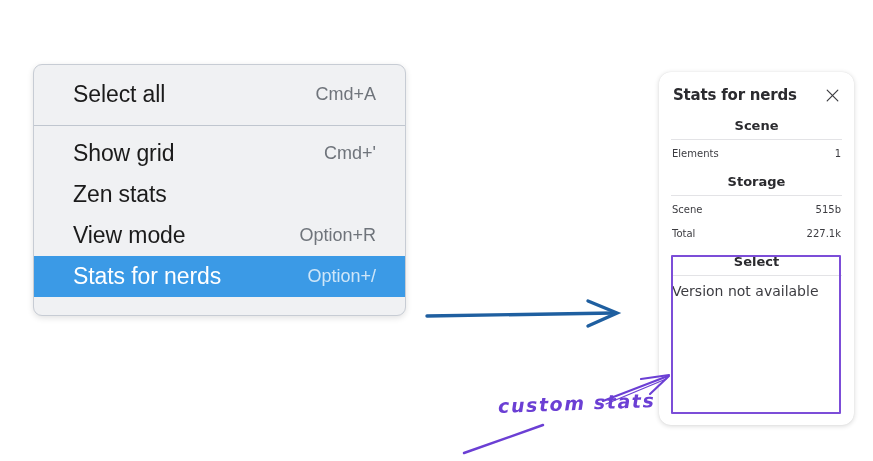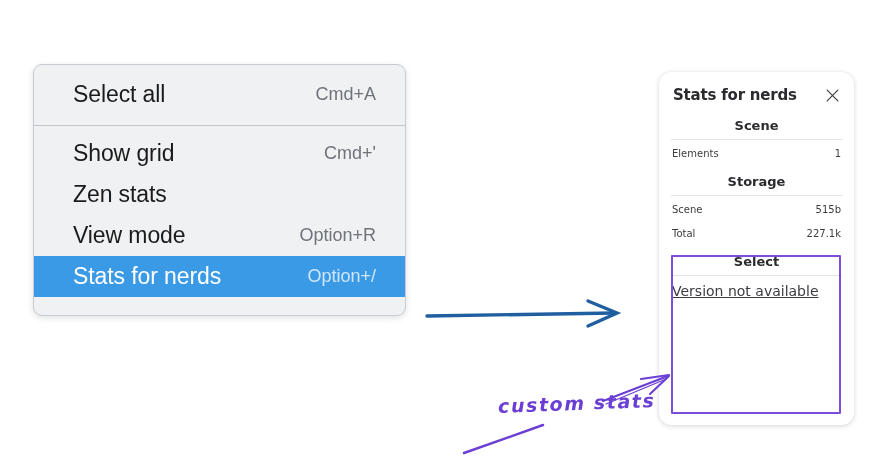--- a/index.html
+++ b/index.html
@@ -125,21 +125,20 @@
     line-height: 18px;
   }
   .stat-row .k { white-space: nowrap; }
   .stat-row .v { white-space: nowrap; }
   .full-row {
     font-size: 14px;
     color: #3c3c41;
     padding: 4px 1px;
     white-space: nowrap;
     line-height: 18px;
-    text-decoration: underline;
   }
 
   
   #custom-highlight {
     position: absolute;
     left: 671px;
     top: 255px;
     width: 170px;
     height: 159px;
     border: 2px solid #7c4dd8;

